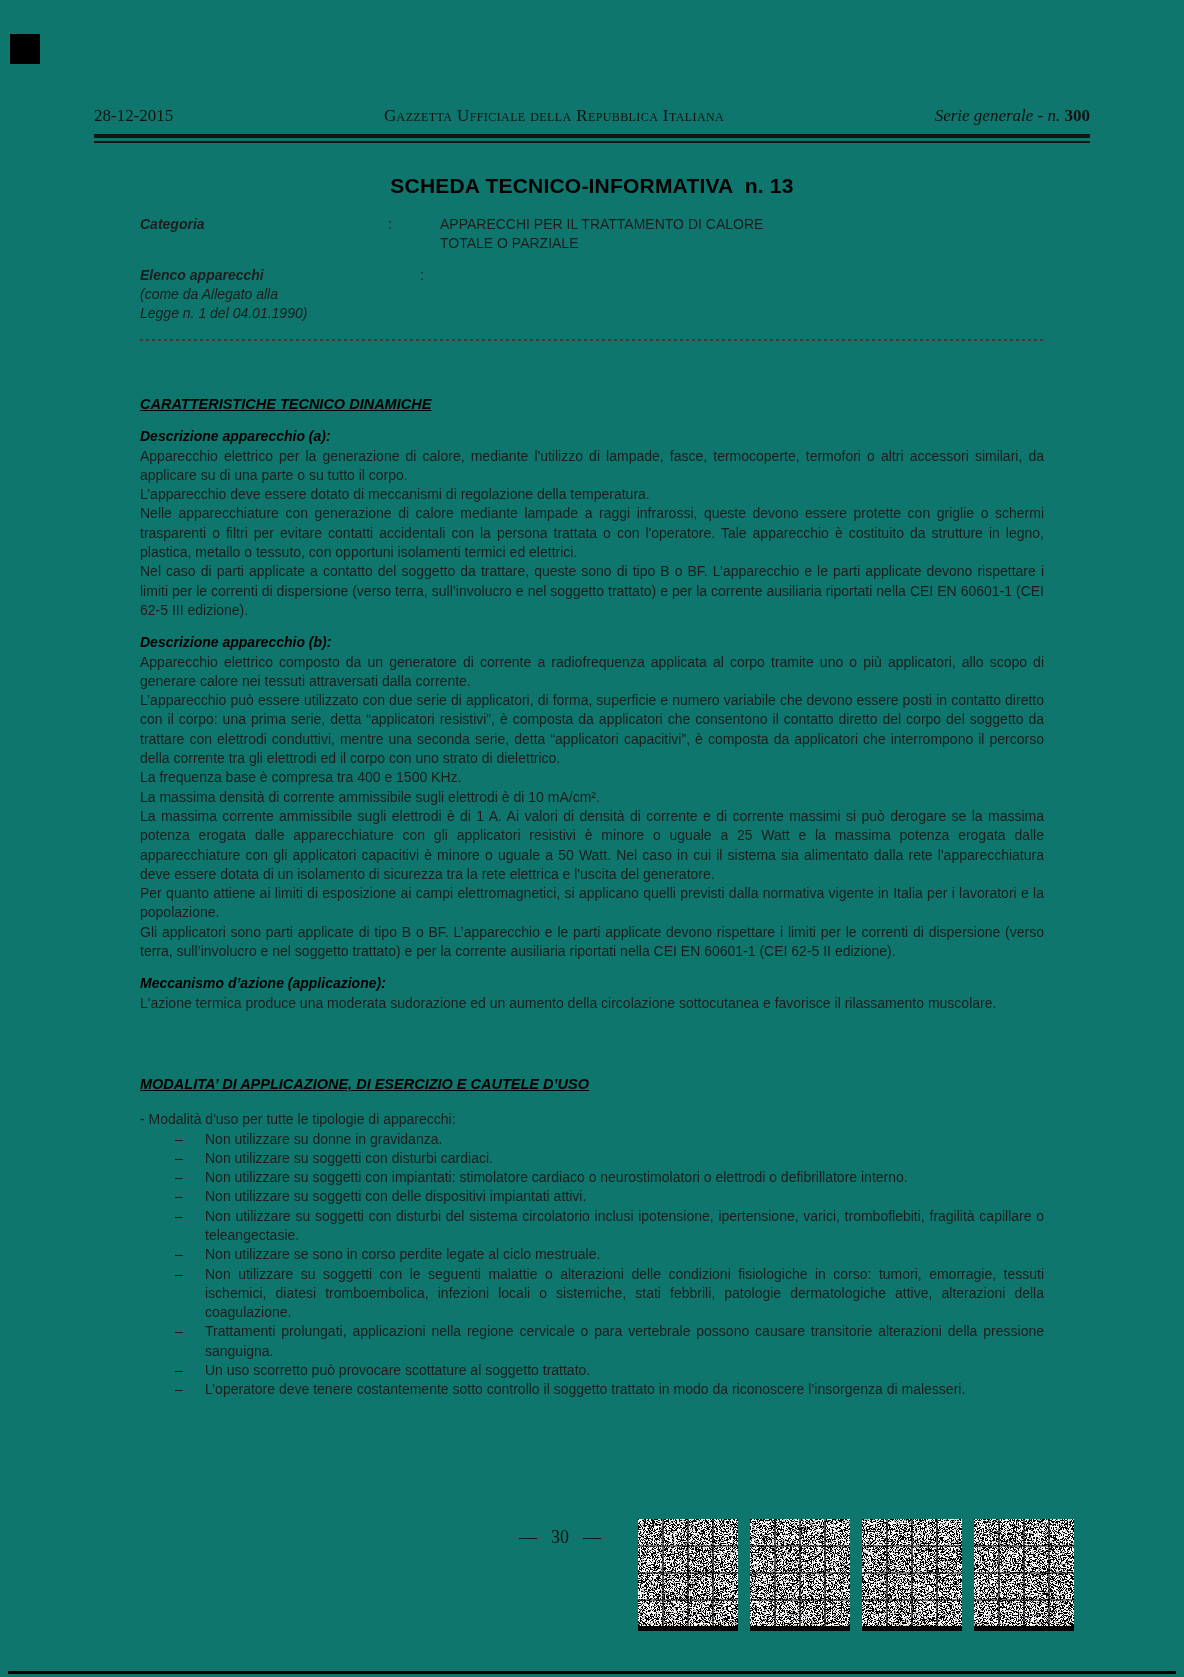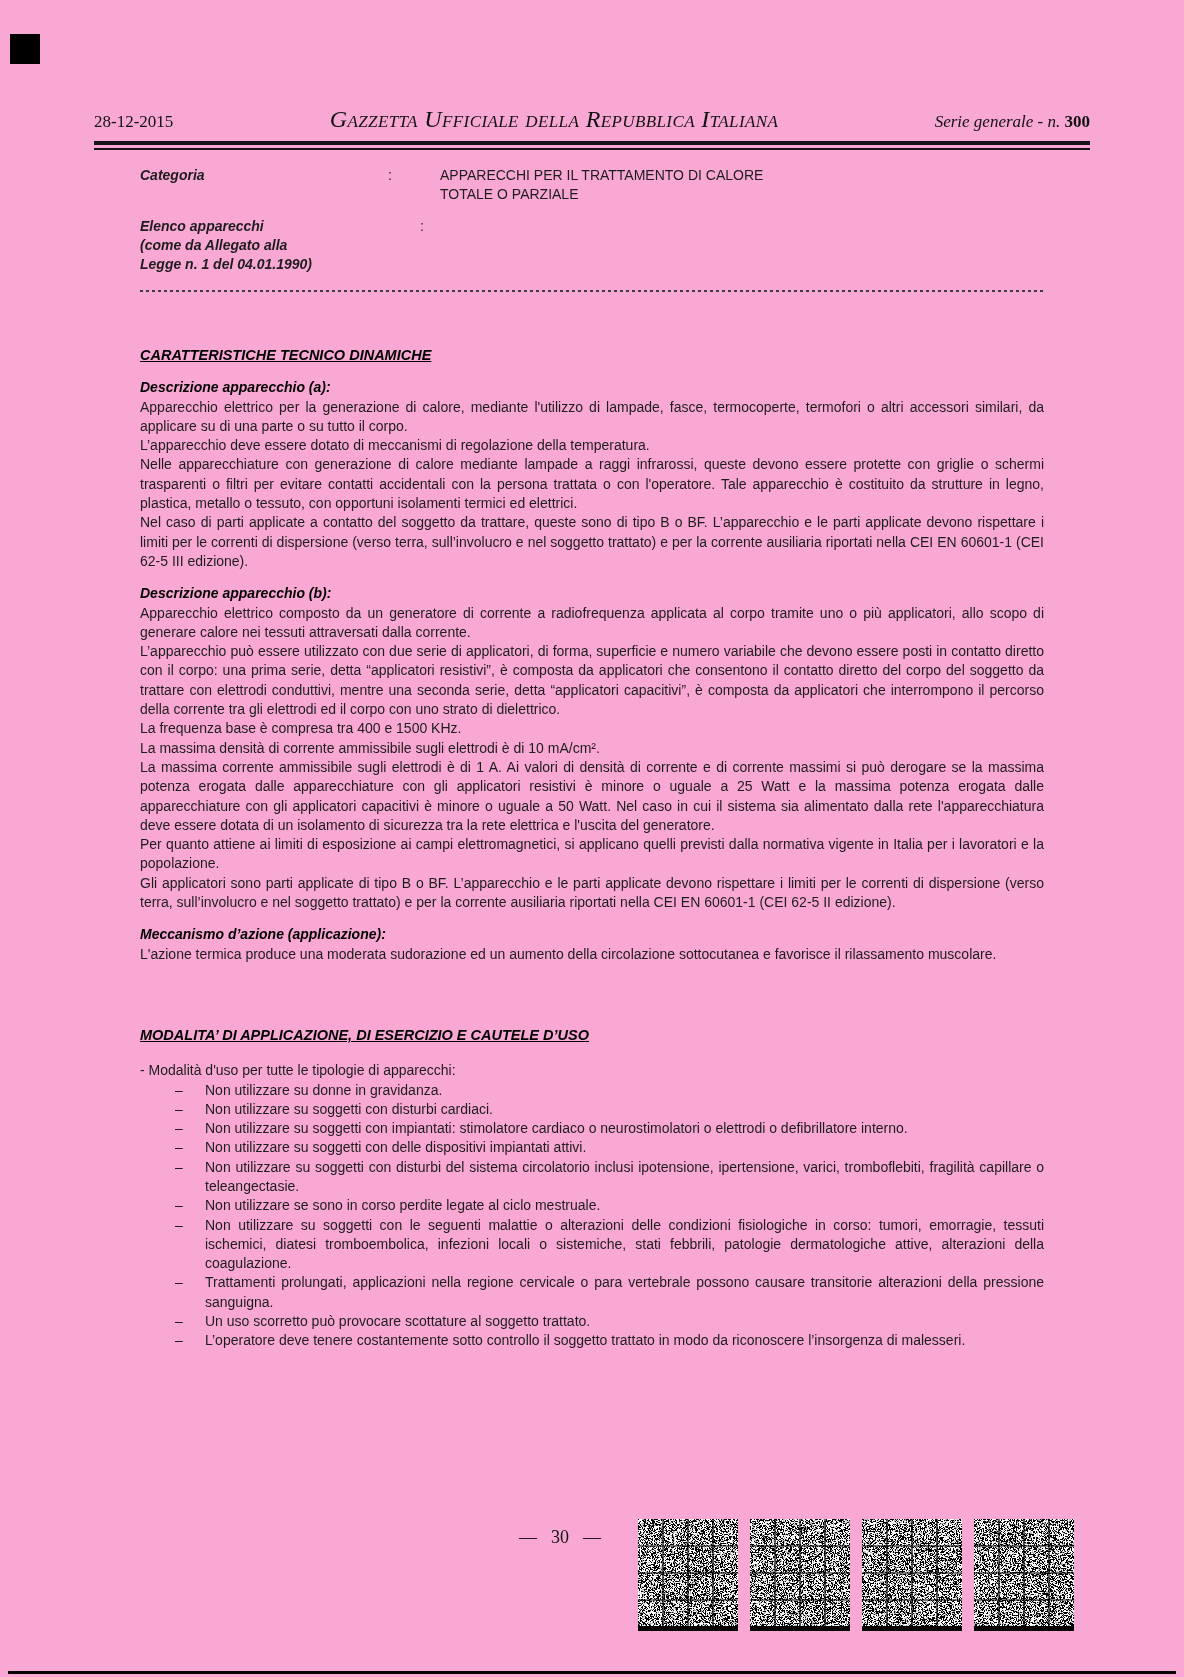--- a/index.html
+++ b/index.html
@@ -1,42 +1,42 @@
 <!DOCTYPE html>
 <html><head>
 <meta charset="utf-8">
 <style>
   html,body{margin:0;padding:0;background:#e8e8e8;}
   .page{
-    position:relative;width:1184px;height:1677px;background:#f9a8d4;
+    position:relative;width:1184px;height:1677px;background:#0f766e;
     font-family:"Liberation Sans","DejaVu Sans",sans-serif;color:#1d1d1d;
     overflow:hidden;margin:0 auto;
   }
   .scan-mark{position:absolute;left:10px;top:34px;width:30px;height:30px;background:#000;}
   
   .header{
     display:flex;justify-content:space-between;align-items:baseline;
     margin:0 94px;padding-top:106px;
     font-family:"Liberation Serif","DejaVu Serif",serif;font-size:17px;color:#111;
   }
-  .journal{font-variant:small-caps;font-size:24px;letter-spacing:.4px;font-style:italic;}
+  .journal{font-variant:small-caps;font-size:17px;letter-spacing:.4px;}
   .series i{}
   .series .num{font-weight:bold;}
   .rule-double{margin:8px 94px 0;height:3px;border-top:4px solid #141414;border-bottom:2px solid #141414;}
   
   .title{
     margin:30px 0 0;text-align:center;font-size:21px;line-height:26px;
     font-weight:bold;color:#000;white-space:pre;letter-spacing:.2px;
   }
   
   .fields{margin:16px 140px 0;font-size:14px;line-height:19px;}
   .frow{display:grid;grid-template-columns:248px 52px 1fr;}
   .frow + .frow{margin-top:13px;gap:32px;}
   .flabel{font-weight:bold;font-style:italic;}
-  .fnote{font-style:italic;font-weight:bold;}
+  .fnote{font-style:italic;font-weight:normal;}
   .fcolon{}
   .fvalue{}
   .item-b{margin-top:14px;}
   .item-b-cont{padding-left:17px;}
   .dashed{
     margin:16px 140px 0;height:2px;
     background:repeating-linear-gradient(90deg,#3d3d3d 0 3px,transparent 3px 6px);
   }
   
   .content{margin:0 140px;font-size:14px;line-height:19.3px;text-align:justify;}
@@ -70,20 +70,21 @@
   <div class="scan-mark"></div>
 
   <div class="header">
     <span class="date">28-12-2015</span>
     <span class="journal">Gazzetta Ufficiale della Repubblica Italiana</span>
     <span class="series"><i>Serie generale</i> <i>- n.</i> <span class="num">300</span></span>
   </div>
 
   <div class="rule-double"></div>
 
+  <h1 class="title">SCHEDA TECNICO-INFORMATIVA  n. 13</h1>
 
   <div class="fields">
     <div class="frow">
       <div class="flabel">Categoria</div>
       <div class="fcolon">:</div>
       <div class="fvalue">
         <div>APPARECCHI PER IL TRATTAMENTO DI CALORE</div>
         <div>TOTALE O PARZIALE</div>
       </div>
     </div>

